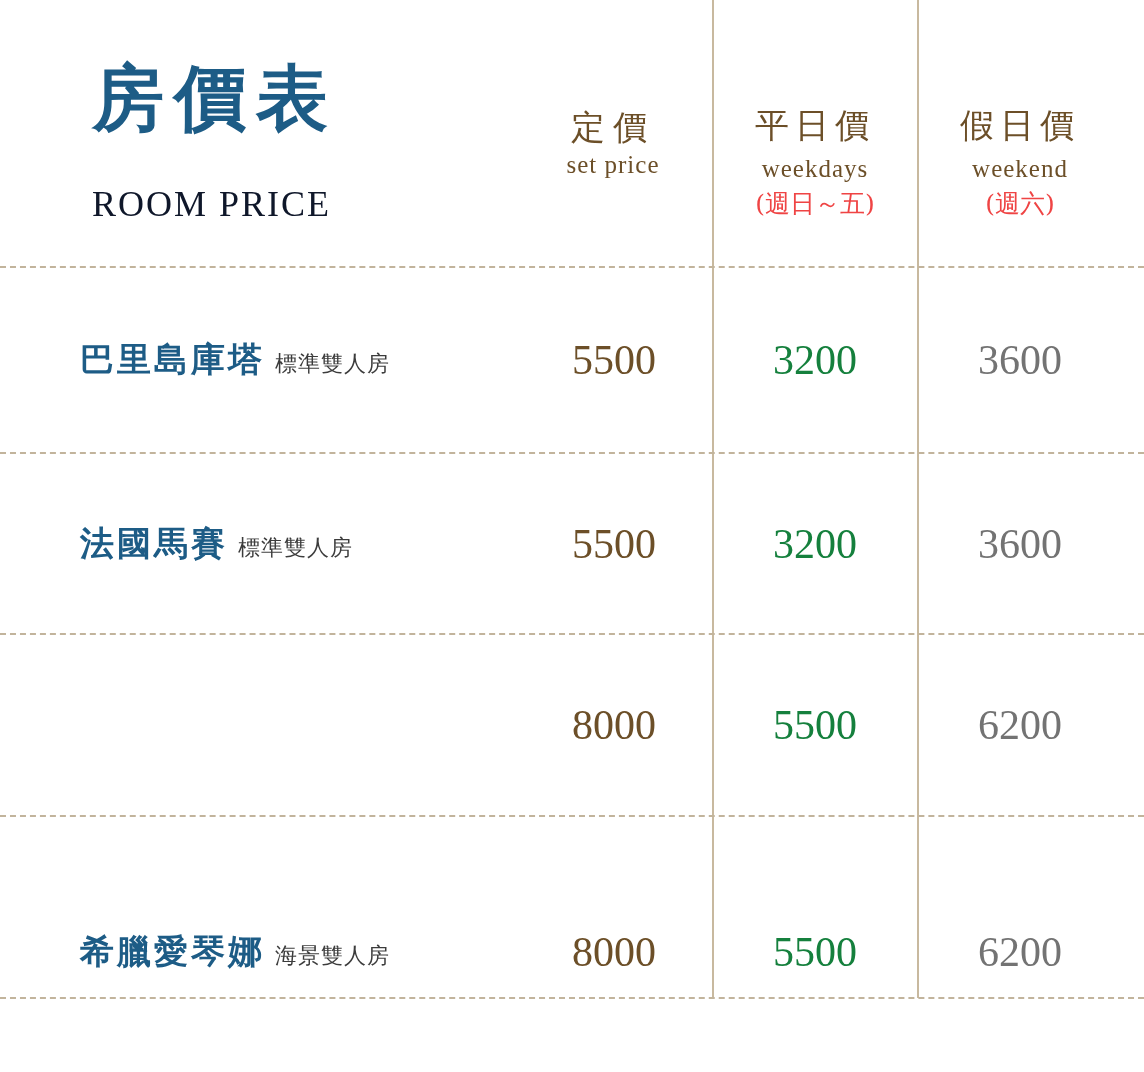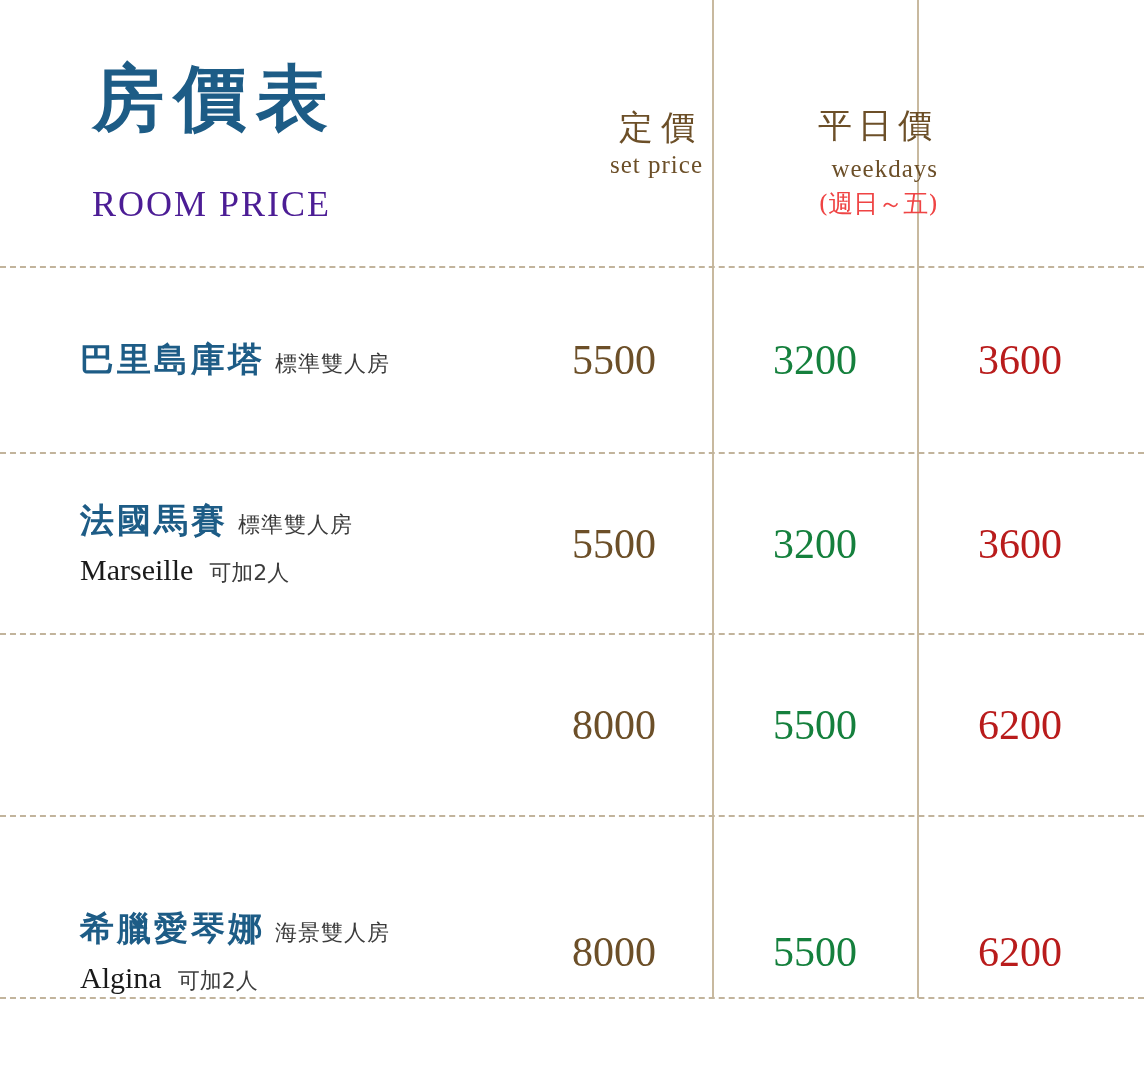--- a/index.html
+++ b/index.html
@@ -66,29 +66,29 @@
     font-weight: bold;
     line-height: 1;
     white-space: nowrap;
   }
   .title-en {
     position: absolute;
     left: 92px;
     top: 186px;
     font-size: 36px;
     letter-spacing: 2px;
-    color: #4c1d95;
+    color: #0f172a;
     font-family: "Liberation Serif", serif;
     line-height: 1;
     white-space: nowrap;
   }
 
   .col-head {
     position: absolute;
-    text-align: right;
+    text-align: center;
     color: #7a5c33;
     line-height: 1.25;
   }
   .col-head .zh {
     display: block;
     font-size: 34px;
     letter-spacing: 6px;
     font-family: "DejaVu Serif", "Liberation Serif", serif;
     color: #6c4f28;
     white-space: nowrap;
@@ -106,21 +106,21 @@
     font-size: 25px;
     font-family: "DejaVu Serif", "Liberation Serif", serif;
     color: #ef4444;
     white-space: nowrap;
   }
 
   .col-head.c1 { left: 523px; top: 106px; width: 180px; }
   .col-head.c1 .zh { font-size: 34px; letter-spacing: 8px; }
   .col-head.c1 .en { }
 
-  .col-head.c2 { left: 740px; top: 104px; width: 198px; }
+  .col-head.c2 { left: 716px; top: 104px; width: 198px; }
   .col-head.c2 .en { margin-top: 6px; }
   .col-head.c2 .sub { margin-top: 4px; }
 
   .col-head.c3 { left: 921px; top: 104px; width: 198px; }
   .col-head.c3 .en { margin-top: 6px; }
   .col-head.c3 .sub { margin-top: 4px; }
 
   
   .row {
     position: absolute;
@@ -178,21 +178,21 @@
     position: absolute;
     top: 50%;
     transform: translateY(-50%);
     text-align: center;
     font-size: 42px;
     font-family: "Liberation Serif", serif;
     line-height: 1;
   }
   .price.p1 { left: 524px; width: 180px; color: #6c4f28; }
   .price.p2 { left: 716px; width: 198px; color: #15803d; }
-  .price.p3 { left: 921px; width: 198px; color: #b91c1c; }
+  .price.p3 { left: 921px; width: 198px; color: #737373; }
 </style>
 </head>
 <body>
 
 <div id="sheet">
 
   <div class="vrule v1"></div>
   <div class="vrule v2"></div>
 
   <div class="header">
@@ -203,20 +203,25 @@
       <span class="zh">定價</span>
       <span class="en">set  price</span>
     </div>
 
     <div class="col-head c2">
       <span class="zh">平日價</span>
       <span class="en">weekdays</span>
       <span class="sub">(週日～五)</span>
     </div>
 
+    <div class="col-head c3">
+      <span class="zh">假日價</span>
+      <span class="en">weekend</span>
+      <span class="sub">(週六)</span>
+    </div>
   </div>
 
   <div class="hrule h1"></div>
 
   <div class="row r0">
     <div class="room">
       <div class="line1">
         <span class="name-zh">巴里島庫塔</span><span class="type-zh">標準雙人房</span>
       </div>
     </div>
@@ -225,23 +230,20 @@
     <div class="price p3">3600</div>
   </div>
 
   <div class="hrule h2"></div>
 
   <div class="row r1">
     <div class="room">
       <div class="line1">
         <span class="name-zh">法國馬賽</span><span class="type-zh">標準雙人房</span>
       </div>
-      <div class="line2">
-        <span class="name-en">Marseille</span><span class="note-zh">可加2人</span>
-      </div>
     </div>
     <div class="price p1">5500</div>
     <div class="price p2">3200</div>
     <div class="price p3">3600</div>
   </div>
 
   <div class="hrule h3"></div>
 
   <div class="row r2">
     <div class="price p1">8000</div>
@@ -249,23 +251,20 @@
     <div class="price p3">6200</div>
   </div>
 
   <div class="hrule h4"></div>
 
   <div class="row r3">
     <div class="room">
       <div class="line1">
         <span class="name-zh">希臘愛琴娜</span><span class="type-zh">海景雙人房</span>
       </div>
-      <div class="line2">
-        <span class="name-en">Algina</span><span class="note-zh">可加2人</span>
-      </div>
     </div>
     <div class="price p1">8000</div>
     <div class="price p2">5500</div>
     <div class="price p3">6200</div>
   </div>
 
   <div class="hrule h5"></div>
 
 </div>
 

